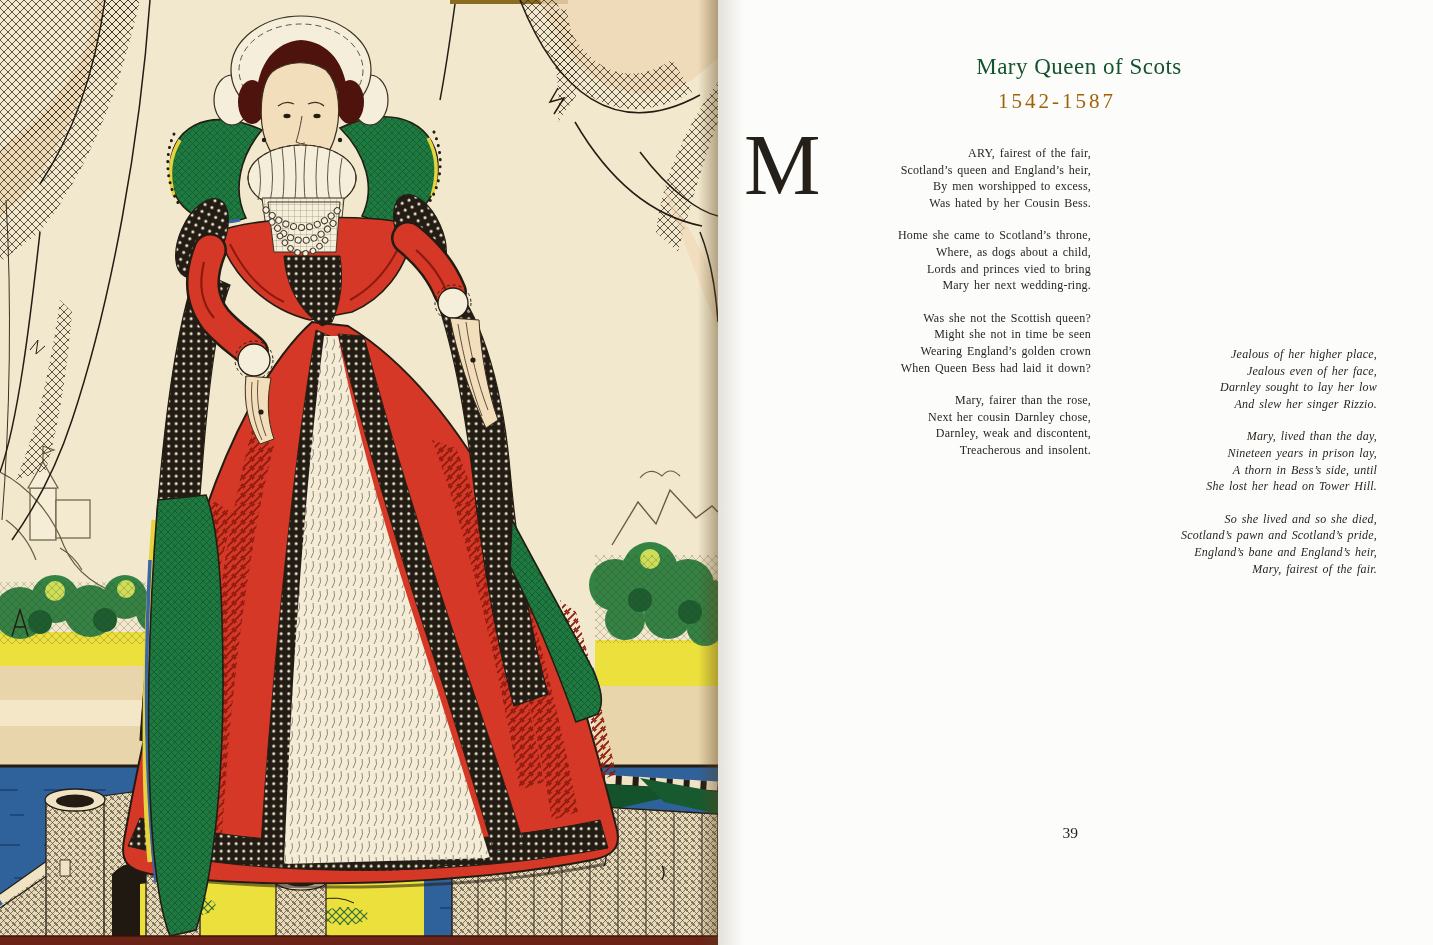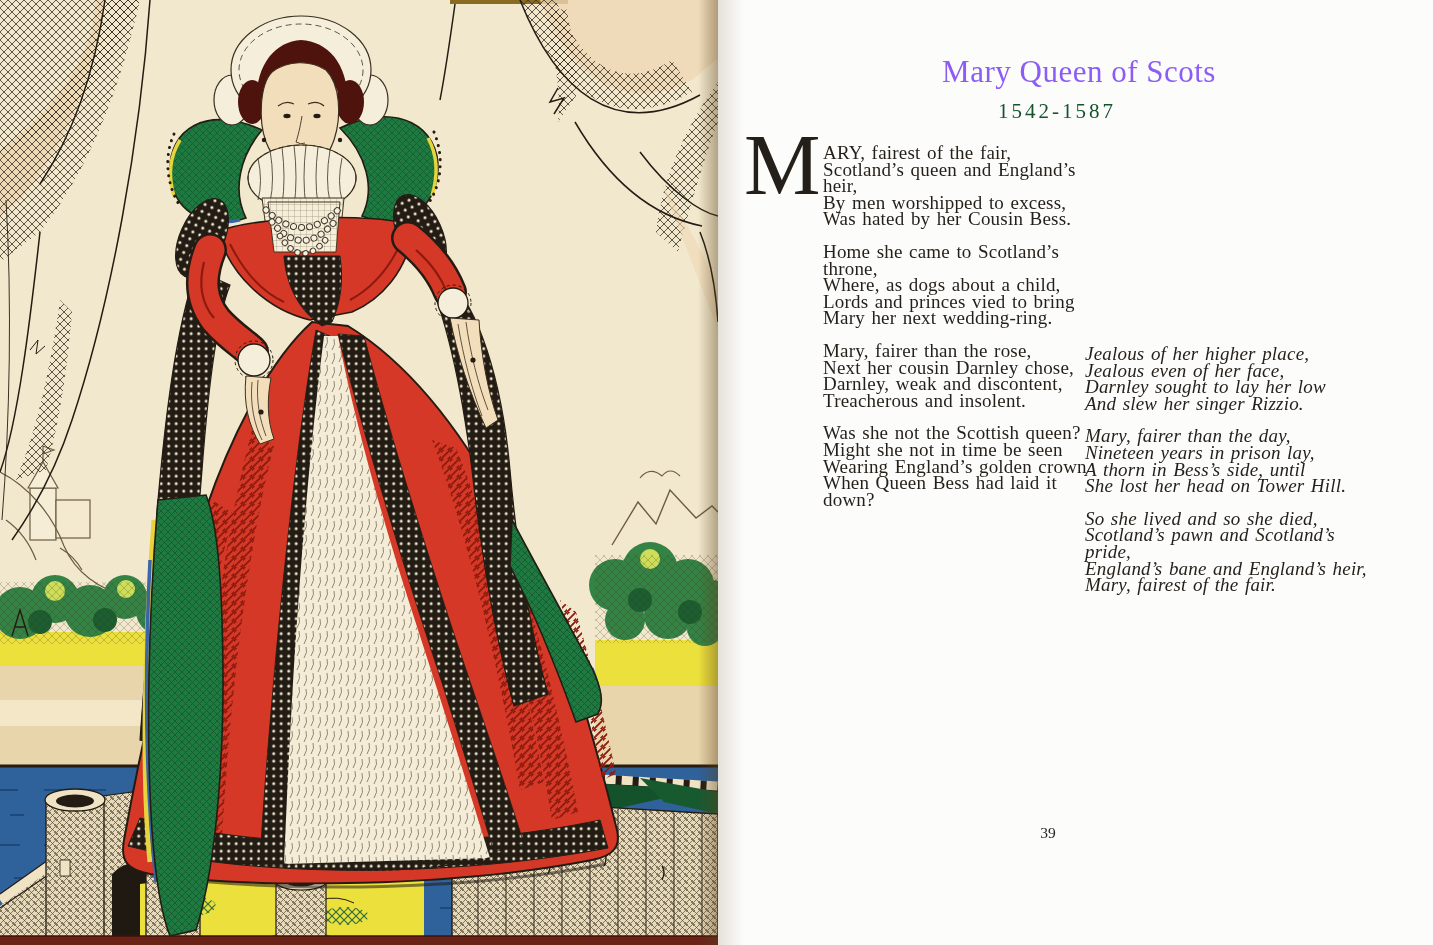--- a/index.html
+++ b/index.html
@@ -3,28 +3,28 @@
 <meta charset="utf-8">
 <style>
   html,body{margin:0;padding:0;background:#ffffff;}
   .spread{position:relative;width:1433px;height:945px;overflow:hidden;background:#ffffff;}
   .left-page{position:absolute;left:0;top:0;width:718px;height:945px;}
   .right-page{position:absolute;left:718px;top:0;width:715px;height:945px;background:#fcfcfa;
     font-family:"Liberation Serif","DejaVu Serif",serif;color:#241f19;}
   .right-page .gutter-shade{position:absolute;left:0;top:0;width:26px;height:945px;
     background:linear-gradient(90deg,rgba(120,104,70,.18),rgba(0,0,0,0));}
   .poem-head{position:absolute;left:0;top:54px;width:678px;text-align:center;}
-  .poem-title{font-size:31px;letter-spacing:.5px;color:#8b5cf6;margin-left:44px;}
-  .poem-dates{margin-top:9px;font-size:21px;letter-spacing:3px;color:#14532d;}
+  .poem-title{font-size:23px;letter-spacing:.5px;color:#14532d;margin-left:44px;}
+  .poem-dates{margin-top:9px;font-size:21px;letter-spacing:3px;color:#a16207;}
   .drop-cap{position:absolute;left:26px;top:122px;font-size:86px;line-height:1;color:#241f19;}
-  .col{position:absolute;font-size:19px;line-height:16.6px;word-spacing:1.5px;letter-spacing:.2px;}
+  .col{position:absolute;font-size:12px;line-height:16.6px;word-spacing:1.5px;letter-spacing:.2px;text-align:right;}
   .col p{margin:0 0 16px 0;white-space:pre-line;}
   .col-left{left:105px;top:145px;width:268px;}
   .col-right{left:367px;top:346px;width:292px;font-style:italic;}
-  .page-number{position:absolute;left:300px;top:824px;width:60px;text-align:center;font-size:15.5px;}
+  .page-number{position:absolute;left:300px;top:824px;width:60px;text-align:right;font-size:15.5px;}
 </style>
 </head>
 <body>
 
 <div class="spread">
 
   <div class="left-page">
   <svg width="718" height="945" viewBox="0 0 718 945">
     <defs>
       <pattern id="xh" width="8" height="8" patternUnits="userSpaceOnUse">
@@ -362,36 +362,36 @@
 
     <div class="col col-left">
       <p>ARY, fairest of the fair,
 Scotland’s queen and England’s heir,
 By men worshipped to excess,
 Was hated by her Cousin Bess.</p>
       <p>Home she came to Scotland’s throne,
 Where, as dogs about a child,
 Lords and princes vied to bring
 Mary her next wedding-ring.</p>
+      <p>Was she not the Scottish queen?
+Might she not in time be seen
+Wearing England’s golden crown
+When Queen Bess had laid it down?</p>
       <p>Mary, fairer than the rose,
 Next her cousin Darnley chose,
 Darnley, weak and discontent,
 Treacherous and insolent.</p>
-      <p>Was she not the Scottish queen?
-Might she not in time be seen
-Wearing England’s golden crown
-When Queen Bess had laid it down?</p>
     </div>
 
     <div class="col col-right">
       <p>Jealous of her higher place,
 Jealous even of her face,
 Darnley sought to lay her low
 And slew her singer Rizzio.</p>
-      <p>Mary, fairer than the day,
+      <p>Mary, lived than the day,
 Nineteen years in prison lay,
 A thorn in Bess’s side, until
 She lost her head on Tower Hill.</p>
       <p>So she lived and so she died,
 Scotland’s pawn and Scotland’s pride,
 England’s bane and England’s heir,
 Mary, fairest of the fair.</p>
     </div>
 
     <div class="page-number">39</div>

